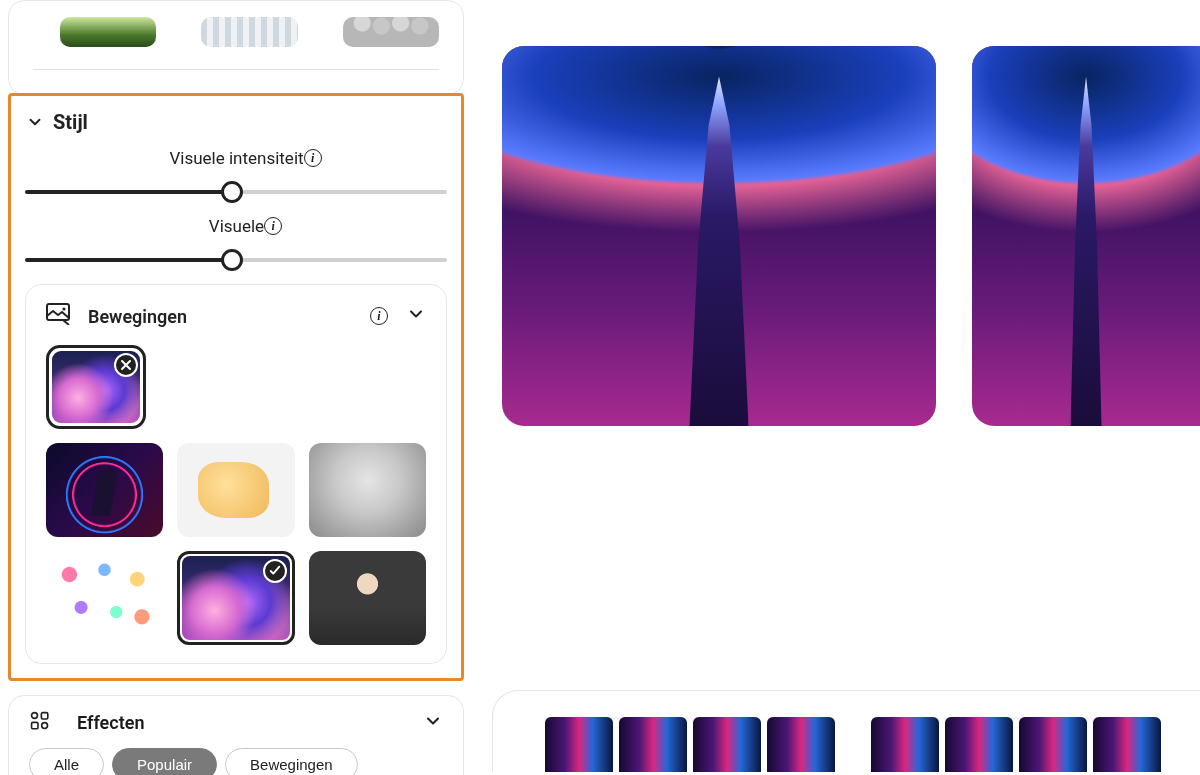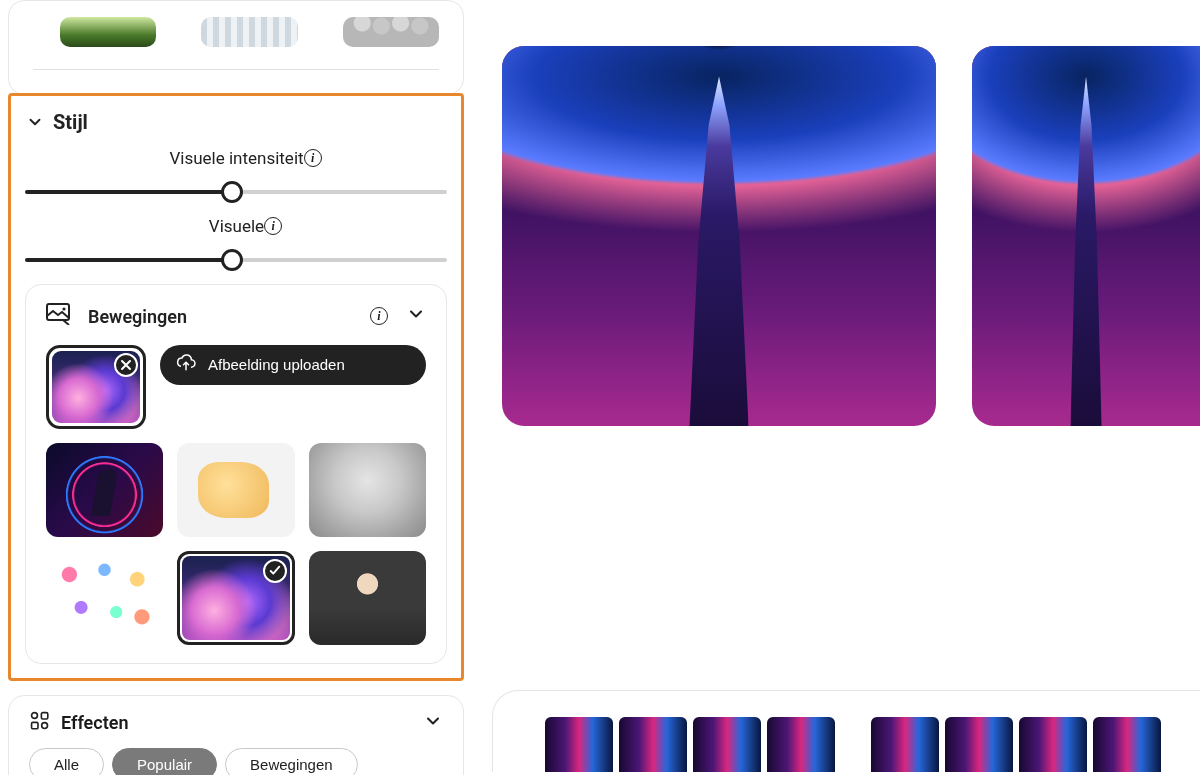--- a/index.html
+++ b/index.html
@@ -270,21 +270,21 @@
 }
 .effects-header {
   display: flex;
   align-items: center;
   justify-content: space-between;
   margin-bottom: 12px;
 }
 .effects-left {
   display: flex;
   align-items: center;
-  gap: 10px;
+  gap: 26px;
   justify-content: flex-end;
 }
 .effects-title {
   font-size: 18px;
   font-weight: 600;
 }
 .effects-pills {
   display: flex;
   flex-wrap: wrap;
   gap: 8px;
@@ -539,29 +539,20 @@
             <div class="ref-selected-inner">
                 <div class="cloud-pink"></div>
               </div>
             <div class="close-badge">
               <svg width="12" height="12" viewBox="0 0 12 12">
                   <path d="M2 2 L10 10 M10 2 L2 10" stroke="#fff" stroke-width="2" stroke-linecap="round"></path>
                 </svg>
             </div>
           </div>
           <div class="ref-buttons">
-            <button class="pill-btn pill-dark">
-              <span>
-                <svg width="20" height="18" viewBox="0 0 24 20" fill="none">
-                  <path d="M6 14a5 5 0 0 1 1-9.9A6 6 0 0 1 18.5 6 4.5 4.5 0 0 1 18 15" stroke="#fff" stroke-width="1.8" fill="none"></path>
-                  <path d="M12 18 V9 M9 12 l3 -3 3 3" stroke="#fff" stroke-width="1.8" fill="none" stroke-linecap="round" stroke-linejoin="round"></path>
-                </svg>
-              </span>
-              <span class="txt">Afbeelding uploaden</span>
-            </button>
           </div>
         </div>
 
         <div class="ref-grid">
           <div class="ref-thumb">
               <div class="neon-arch"></div>
             </div>
           <div class="ref-thumb">
               <div class="thumbs-emoji"></div>
             </div>

